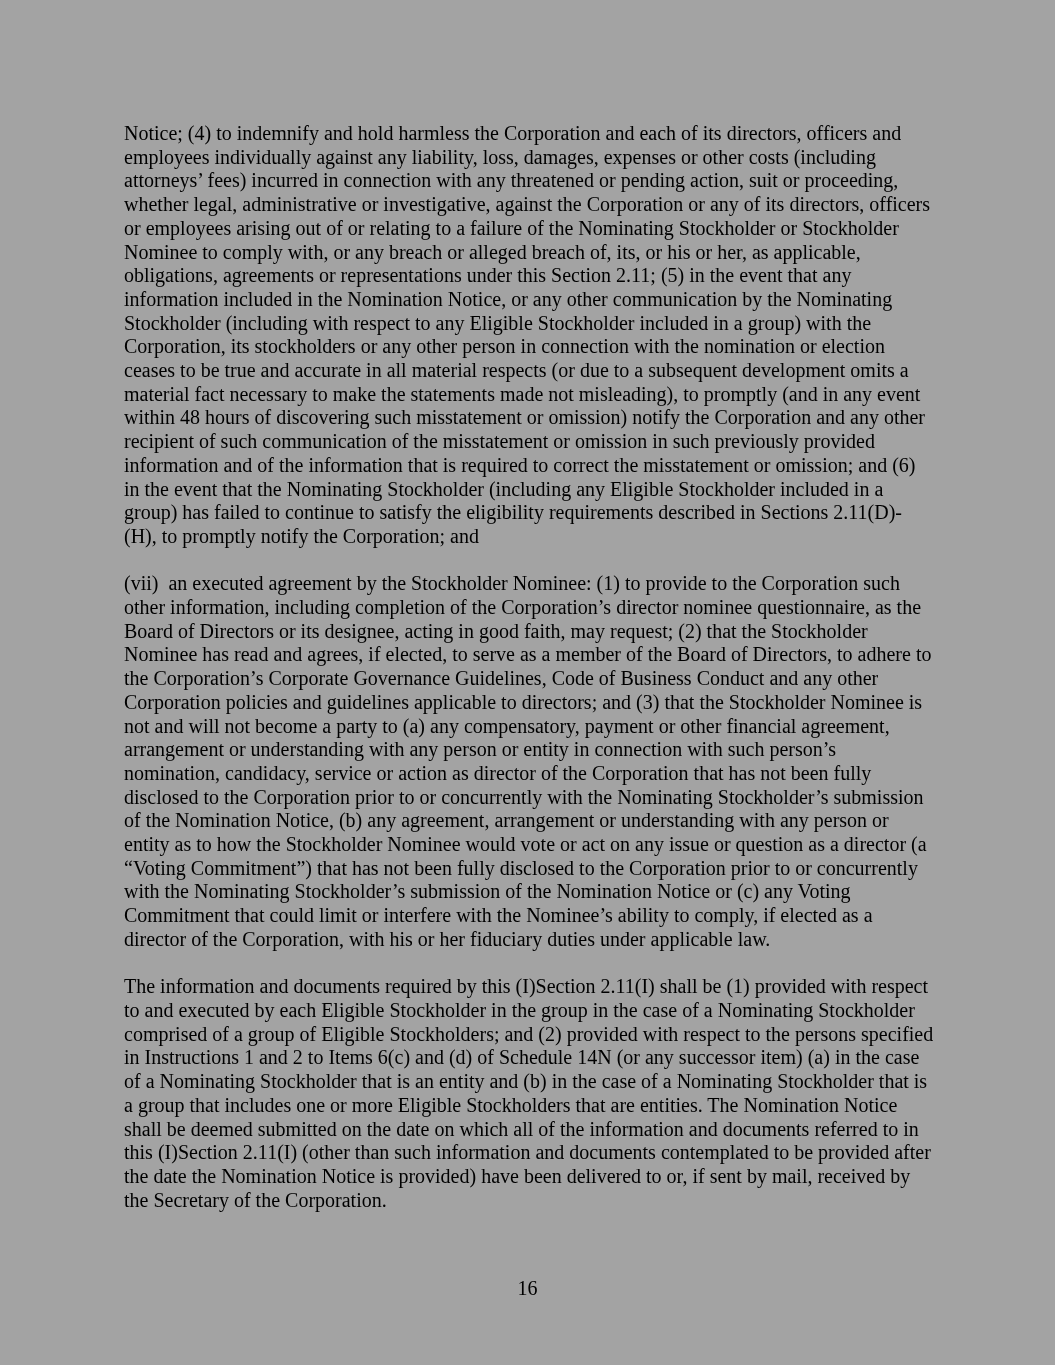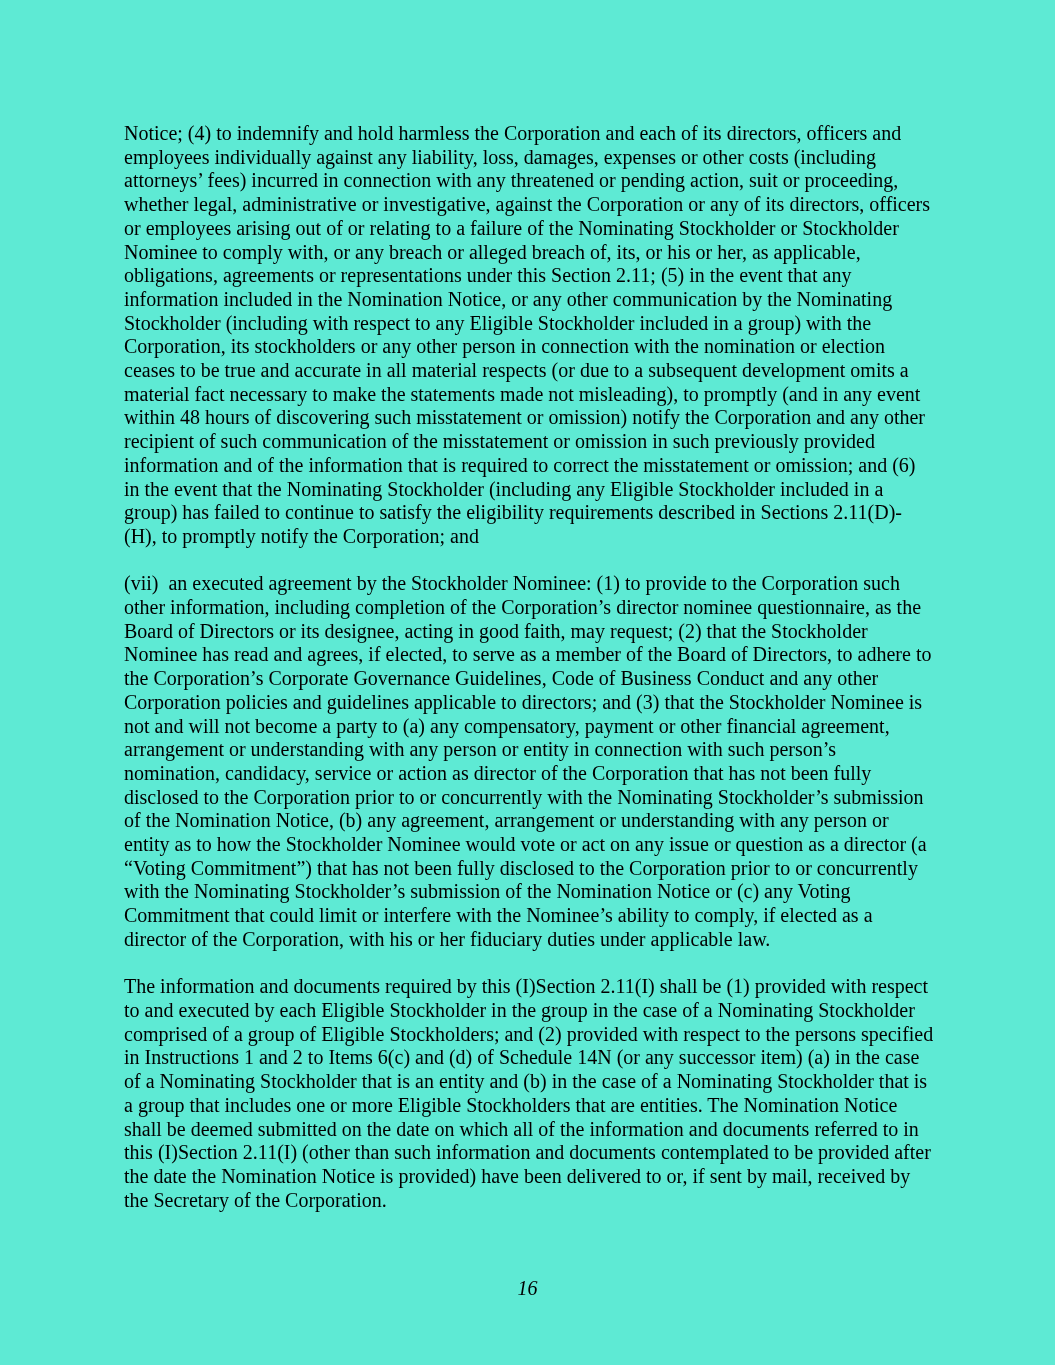--- a/index.html
+++ b/index.html
@@ -4,21 +4,21 @@
 <style>
   html, body {
     margin: 0;
     padding: 0;
     background: #ffffff;
   }
   .page {
     position: relative;
     width: 1055px;
     height: 1365px;
-    background: #5eead4;
+    background: #a3a3a3;
     overflow: hidden;
     font-family: "Liberation Serif", serif;
     color: #000000;
   }
   .doc-body {
     position: absolute;
     left: 124px;
     top: 122px;
     width: 810px;
   }
@@ -30,21 +30,20 @@
     white-space: pre-wrap;
   }
   .page-footer {
     position: absolute;
     left: 0;
     top: 1276px;
     width: 100%;
     text-align: center;
     font-size: 20px;
     line-height: 24px;
-    font-style: italic;
   }
 </style>
 </head>
 <body>
 
 <div class="page">
   <div class="doc-body">
     <p class="para">Notice; (4) to indemnify and hold harmless the Corporation and each of its directors, officers and employees individually against any liability, loss, damages, expenses or other costs (including attorneys’ fees) incurred in connection with any threatened or pending action, suit or proceeding, whether legal, administrative or investigative, against the Corporation or any of its directors, officers or employees arising out of or relating to a failure of the Nominating Stockholder or Stockholder Nominee to comply with, or any breach or alleged breach of, its, or his or her, as applicable, obligations, agreements or representations under this Section 2.11; (5) in the event that any information included in the Nomination Notice, or any other communication by the Nominating Stockholder (including with respect to any Eligible Stockholder included in a group) with the Corporation, its stockholders or any other person in connection with the nomination or election ceases to be true and accurate in all material respects (or due to a subsequent development omits a material fact necessary to make the statements made not misleading), to promptly (and in any event within 48 hours of discovering such misstatement or omission) notify the Corporation and any other recipient of such communication of the misstatement or omission in such previously provided information and of the information that is required to correct the misstatement or omission; and (6) in the event that the Nominating Stockholder (including any Eligible Stockholder included in a group) has failed to continue to satisfy the eligibility requirements described in Sections 2.11(D)-(H), to promptly notify the Corporation; and</p>
     <p class="para">(vii)  an executed agreement by the Stockholder Nominee: (1) to provide to the Corporation such other information, including completion of the Corporation’s director nominee questionnaire, as the Board of Directors or its designee, acting in good faith, may request; (2) that the Stockholder Nominee has read and agrees, if elected, to serve as a member of the Board of Directors, to adhere to the Corporation’s Corporate Governance Guidelines, Code of Business Conduct and any other Corporation policies and guidelines applicable to directors; and (3) that the Stockholder Nominee is not and will not become a party to (a) any compensatory, payment or other financial agreement, arrangement or understanding with any person or entity in connection with such person’s nomination, candidacy, service or action as director of the Corporation that has not been fully disclosed to the Corporation prior to or concurrently with the Nominating Stockholder’s submission of the Nomination Notice, (b) any agreement, arrangement or understanding with any person or entity as to how the Stockholder Nominee would vote or act on any issue or question as a director (a “Voting Commitment”) that has not been fully disclosed to the Corporation prior to or concurrently with the Nominating Stockholder’s submission of the Nomination Notice or (c) any Voting Commitment that could limit or interfere with the Nominee’s ability to comply, if elected as a director of the Corporation, with his or her fiduciary duties under applicable law.</p>
     <p class="para">The information and documents required by this (I)Section 2.11(I) shall be (1) provided with respect to and executed by each Eligible Stockholder in the group in the case of a Nominating Stockholder comprised of a group of Eligible Stockholders; and (2) provided with respect to the persons specified in Instructions 1 and 2 to Items 6(c) and (d) of Schedule 14N (or any successor item) (a) in the case of a Nominating Stockholder that is an entity and (b) in the case of a Nominating Stockholder that is a group that includes one or more Eligible Stockholders that are entities. The Nomination Notice shall be deemed submitted on the date on which all of the information and documents referred to in this (I)Section 2.11(I) (other than such information and documents contemplated to be provided after the date the Nomination Notice is provided) have been delivered to or, if sent by mail, received by the Secretary of the Corporation.</p>

